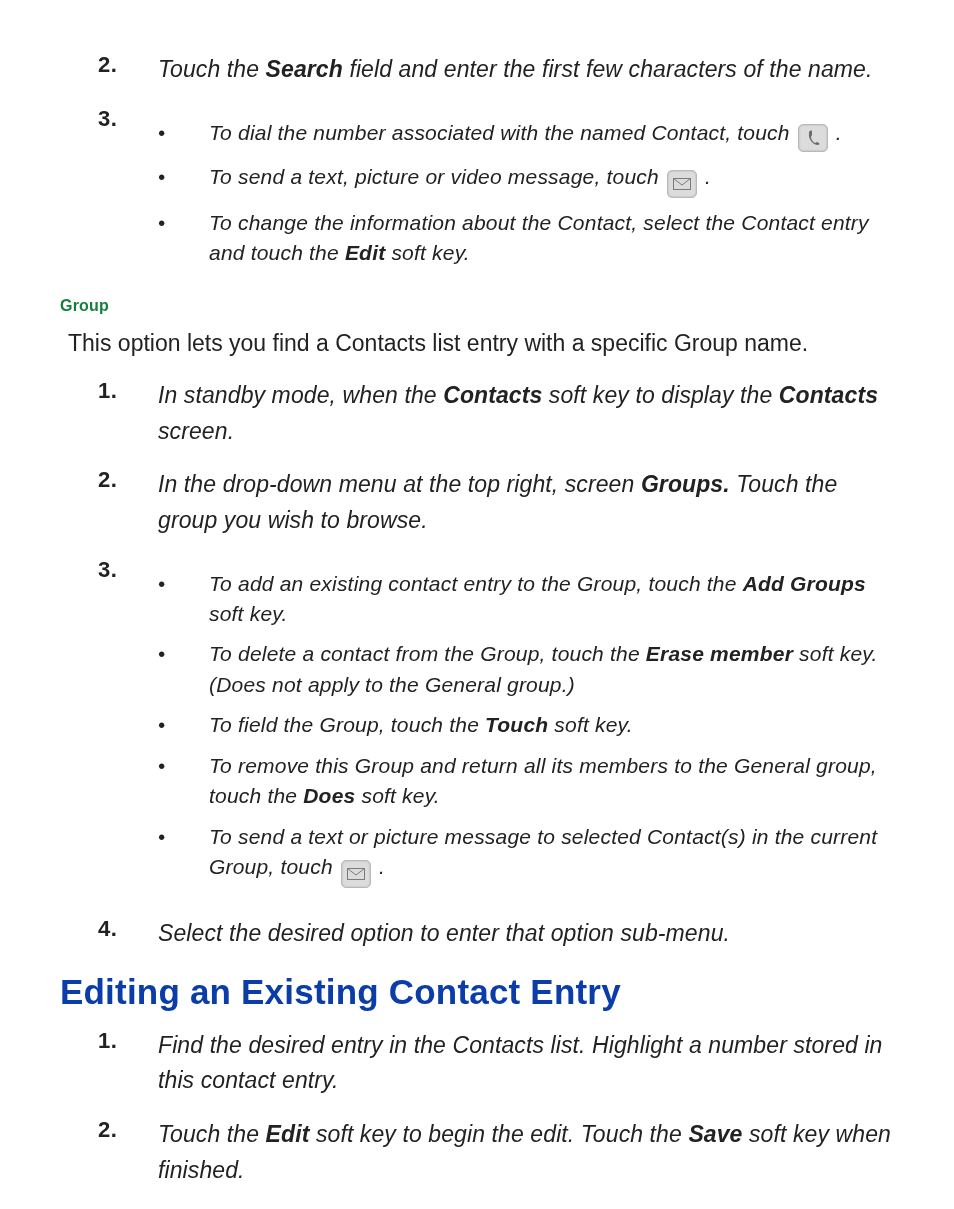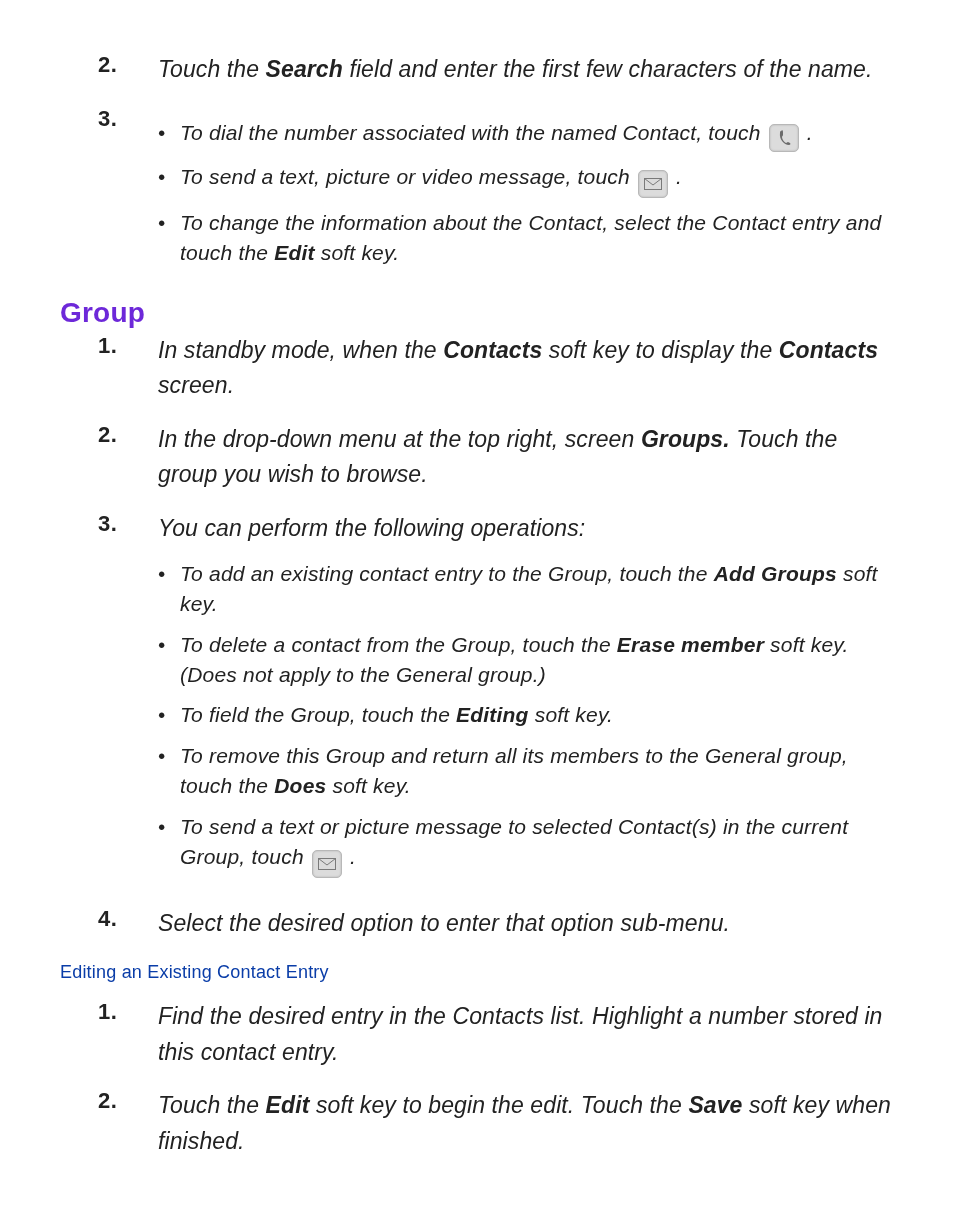--- a/index.html
+++ b/index.html
@@ -50,41 +50,41 @@
     font-family: "Arial Narrow", "Helvetica Neue", Arial, sans-serif;
     letter-spacing: 0.2px;
   }
   .bullet .dot {
     width: 22px;
     flex: 0 0 22px;
     text-align: left;
     font-size: 20px;
     padding-top: 1px;
   }
-  .bullet .btext { flex: 1; }
+  .bullet .btext { flex: 1; margin-left: 29px; }
   .cond-bold {
     font-weight: 700;
     font-family: "Arial Narrow", "Helvetica Neue", Arial, sans-serif;
   }
   .h-sub {
     font-weight: 800;
-    color: #6d28d9;
-    font-size: 28px;
-    margin: 10px 0 4px 0;
+    color: #15803d;
+    font-size: 16px;
+    margin: 10px 0 11px 0;
     letter-spacing: 0.2px;
   }
   .para {
     font-size: 23px;
     line-height: 1.5;
     margin: 0 0 18px 8px;
   }
   .h-section {
-    font-weight: 400;
+    font-weight: 700;
     color: #0a3da8;
-    font-size: 18px;
+    font-size: 35px;
     margin: 20px 0 16px 0;
     letter-spacing: 0.2px;
   }
   .icon-box {
     display: inline-flex;
     align-items: center;
     justify-content: center;
     width: 28px;
     height: 26px;
     background: #dcdcdc;
@@ -148,58 +148,58 @@
               <span>To change the information about the Contact, select the Contact entry and touch the </span><span class="cond-bold">Edit</span><span> soft key.</span>
             </div>
           </div>
         </div>
       </div>
     </div>
   </div>
 
   <div class="h-sub">Group</div>
 
+  <div class="para">This option lets you find a Contacts list entry with a specific Group name.</div>
 
   <div class="indent-ol">
 
     <div class="num-item">
       <div class="num">1.</div>
       <div class="body">
         <span>In standby mode, when the </span><span class="bold">Contacts</span><span> soft key to display the </span><span class="bold">Contacts</span><span> screen.</span>
       </div>
     </div>
 
     <div class="num-item">
       <div class="num">2.</div>
       <div class="body">
         <span>In the drop-down menu at the top right, screen </span><span class="bold">Groups.</span><span> Touch the group you wish to browse.</span>
       </div>
     </div>
 
     <div class="num-item">
       <div class="num">3.</div>
       <div class="body">
-        <span>You can perform the following operations:</span>
         <div class="bullets">
           <div class="bullet">
             <div class="dot">•</div>
             <div class="btext">
               <span>To add an existing contact entry to the Group, touch the </span><span class="cond-bold">Add Groups</span><span> soft key.</span>
             </div>
           </div>
           <div class="bullet">
             <div class="dot">•</div>
             <div class="btext">
               <span>To delete a contact from the Group, touch the </span><span class="cond-bold">Erase member</span><span> soft key. (Does not apply to the General group.)</span>
             </div>
           </div>
           <div class="bullet">
             <div class="dot">•</div>
             <div class="btext">
-              <span>To field the Group, touch the </span><span class="cond-bold">Editing</span><span> soft key.</span>
+              <span>To field the Group, touch the </span><span class="cond-bold">Touch</span><span> soft key.</span>
             </div>
           </div>
           <div class="bullet">
             <div class="dot">•</div>
             <div class="btext">
               <span>To remove this Group and return all its members to the General group, touch the </span><span class="cond-bold">Does</span><span> soft key.</span>
             </div>
           </div>
           <div class="bullet">
             <div class="dot">•</div>

